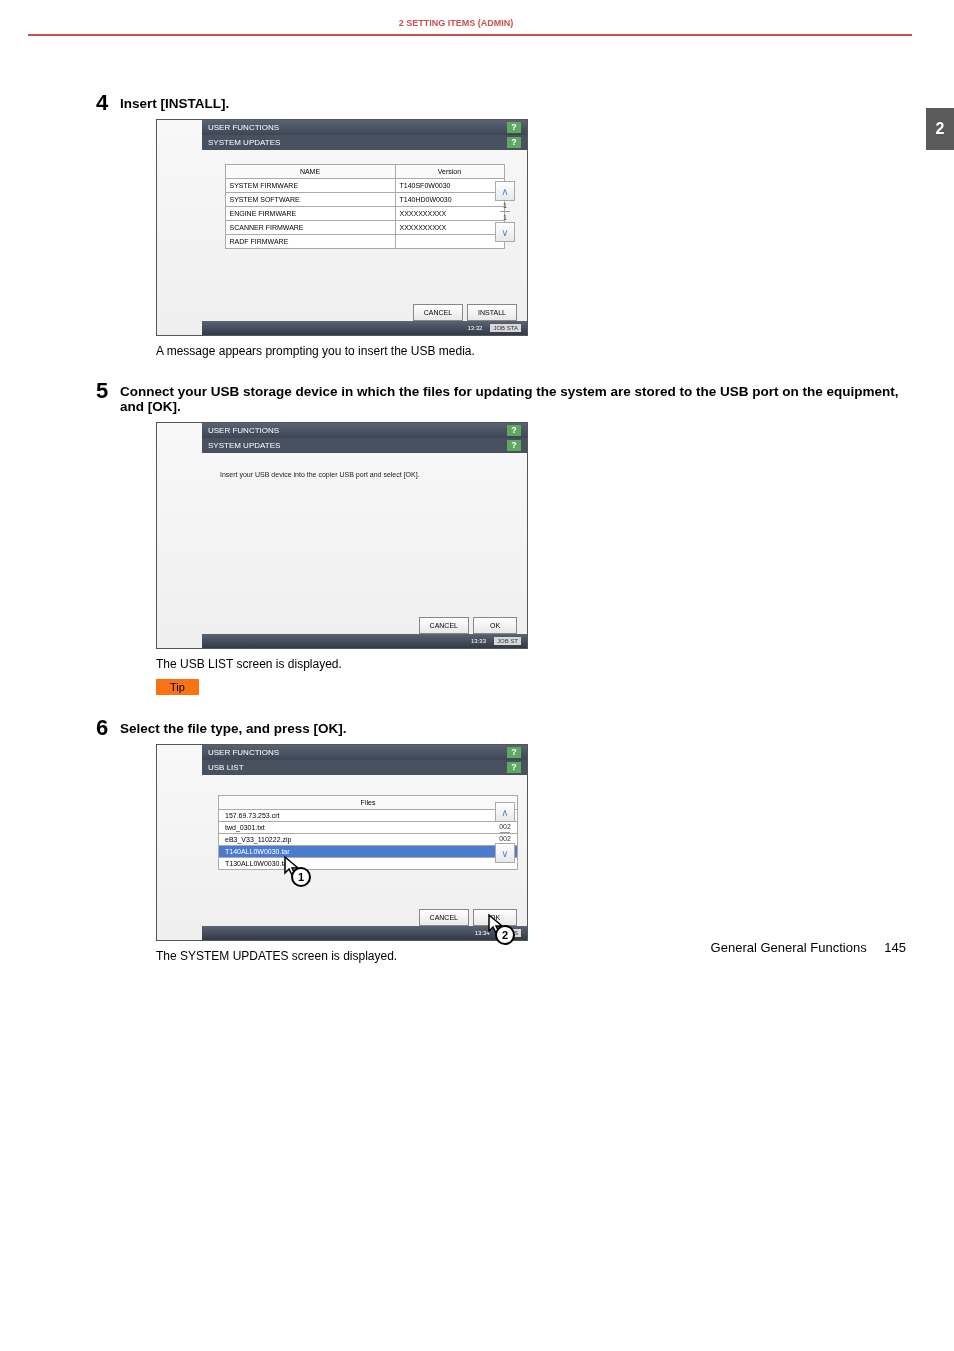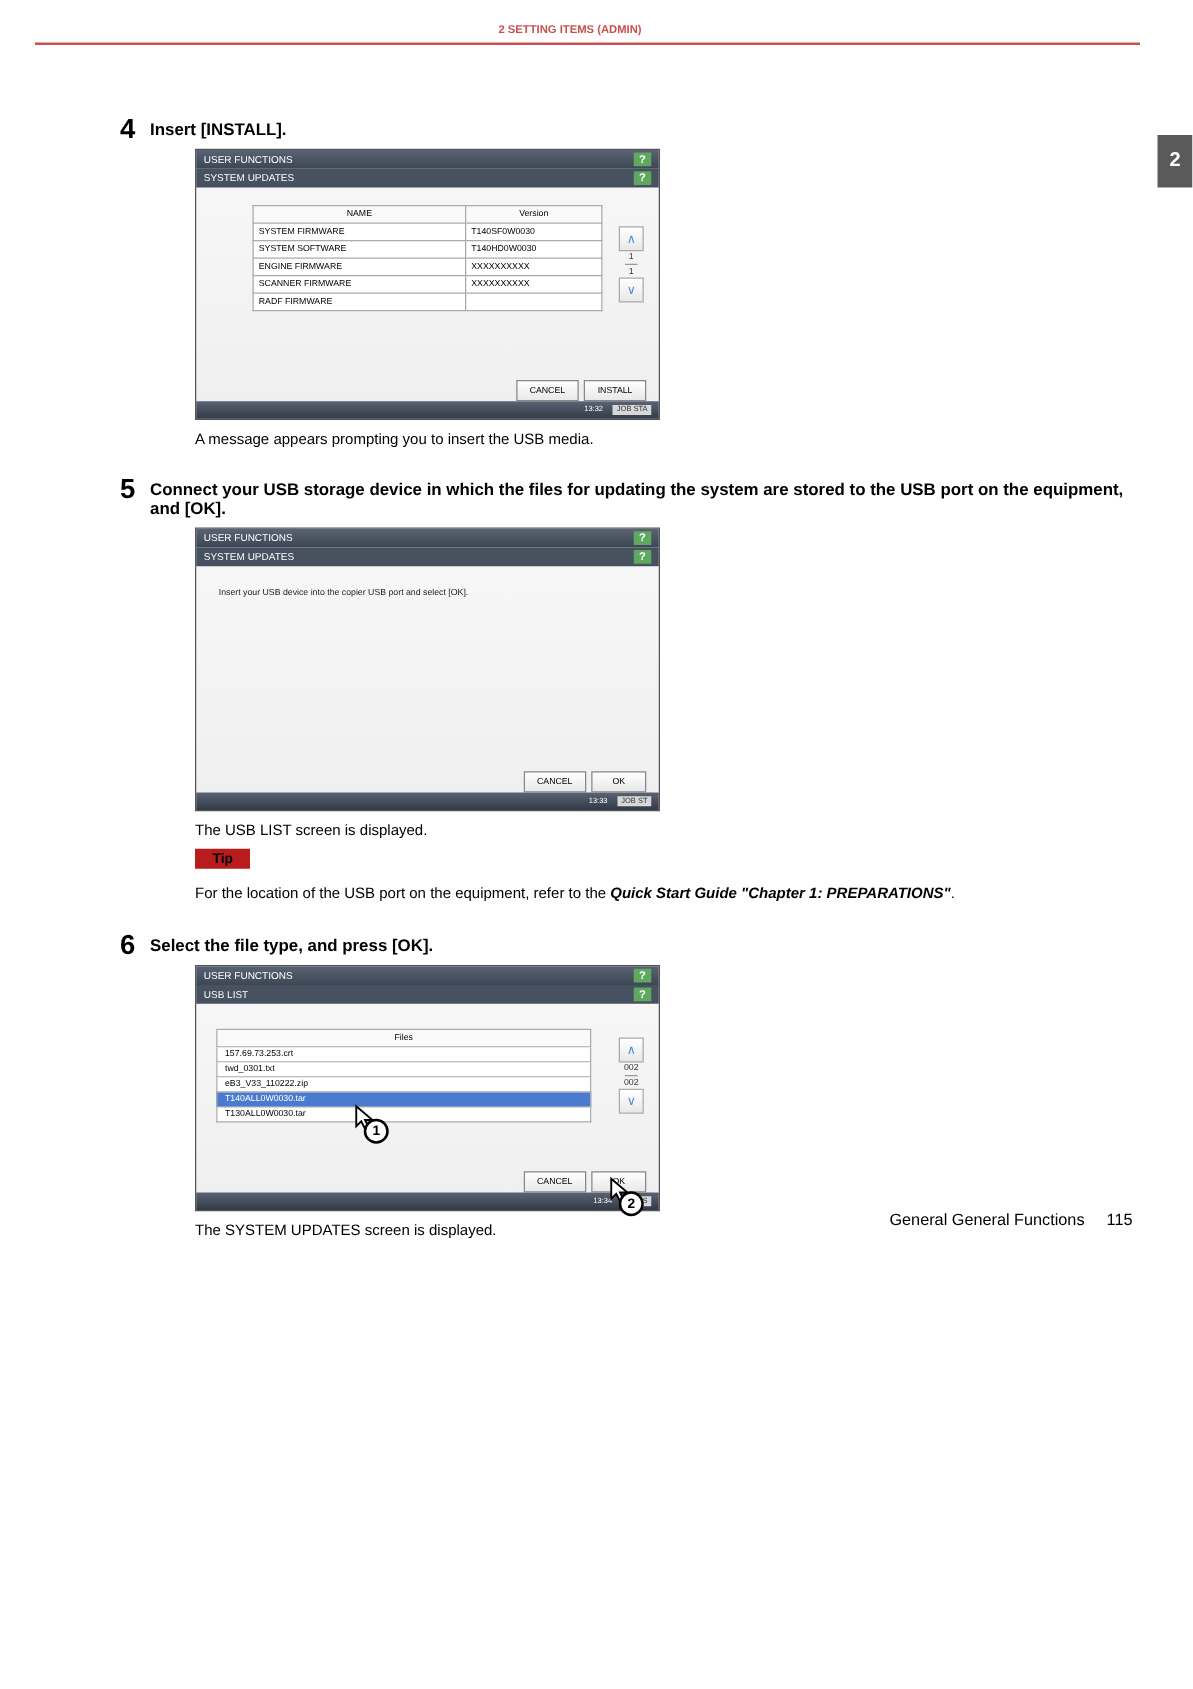--- a/index.html
+++ b/index.html
@@ -59,37 +59,37 @@
     }
     .step-body {
       font-size: 12px;
       margin: 8px 0 8px 36px;
     }
     .tip-box {
       margin: 8px 0 8px 36px;
     }
     .tip-label {
       display: inline-block;
-      background: #b91c1c;
+      background: #f97316;
       padding: 2px 14px;
       font-size: 11px;
-      font-weight: bold;
     }
     .tip-text {
       margin-top: 10px;
       font-size: 12px;
       line-height: 1.5;
     }
     .tip-text .bold-italic { font-weight: bold; font-style: italic; }
     .screenshot {
       width: 372px;
       margin-left: 36px;
       border: 1px solid #555;
       position: relative;
       background: linear-gradient(to bottom, #f8f8f8, #efefef);
+      padding-left: 45px;
     }
     .ss-titlebar {
       background: linear-gradient(to bottom, #5a6373, #3d4654);
       color: #fff;
       font-size: 8px;
       padding: 2px 6px;
       display: flex;
       justify-content: space-between;
       align-items: center;
     }
@@ -334,23 +334,20 @@
       <div class="ss-footer">
         <span>13:33</span>
         <span class="jobstat">JOB ST</span>
       </div>
     </div>
 
     <div class="step-body">The USB LIST screen is displayed.</div>
 
     <div class="tip-box">
       <div class="tip-label">Tip</div>
-      <div class="tip-text">
-        <span>For the location of the USB port on the equipment, refer to the </span><span class="bold-italic">Quick Start Guide "Chapter 1: PREPARATIONS"</span><span>.</span>
-      </div>
     </div>
   </div>
 
   <div class="step">
     <div class="step-num">6</div>
     <div class="step-title">Select the file type, and press [OK].</div>
 
     <div class="screenshot" style="position:relative">
       <div class="ss-titlebar">
         <span>USER FUNCTIONS</span>
@@ -397,14 +394,14 @@
       <div class="pointer-badge" style="left:338px;top:180px">2</div>
     </div>
 
     <div class="step-body">The SYSTEM UPDATES screen is displayed.</div>
   </div>
 
 </div>
 
 <div class="page-footer">
   <span class="section">General General Functions</span>
-  <span class="pagenum">115</span>
+  <span class="pagenum">145</span>
 </div>
 
 </body></html>

